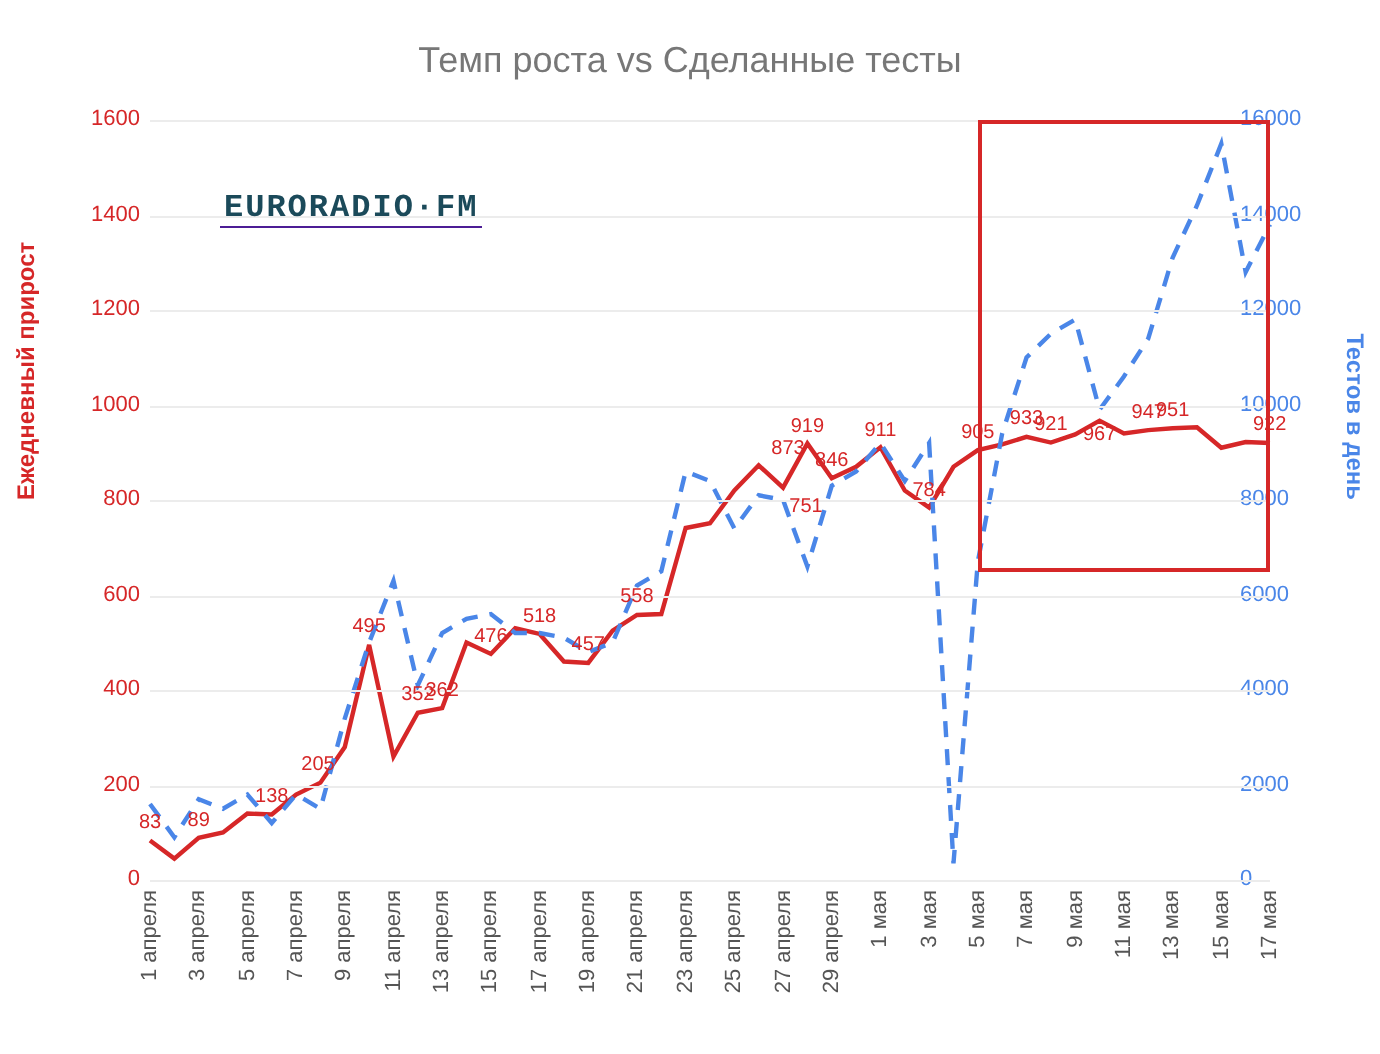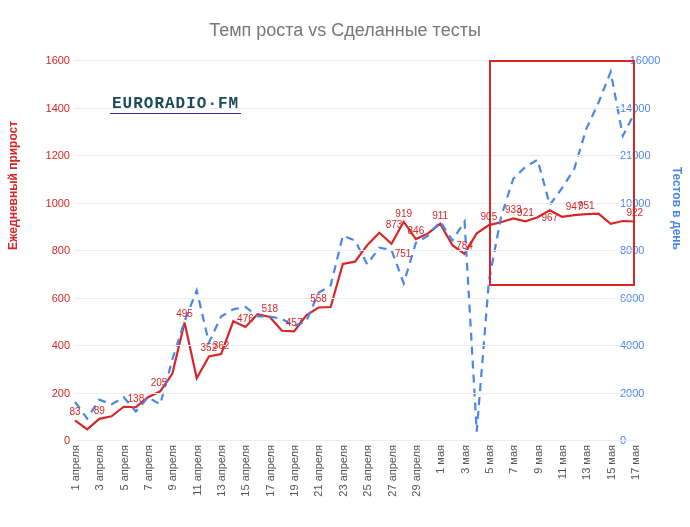--- a/index.html
+++ b/index.html
@@ -145,23 +145,23 @@
       <div class="y-tick" style="top: 47.5px;">1400</div>
       <div class="y-tick" style="top: 0px;">1600</div>
     </div>
   <div class="y2-ticks" id="y2-ticks">
       <div class="y-tick" style="top: 380px;">0</div>
       <div class="y-tick" style="top: 332.5px;">2000</div>
       <div class="y-tick" style="top: 285px;">4000</div>
       <div class="y-tick" style="top: 237.5px;">6000</div>
       <div class="y-tick" style="top: 190px;">8000</div>
       <div class="y-tick" style="top: 142.5px;">10000</div>
-      <div class="y-tick" style="top: 95px;">21000</div>
+      <div class="y-tick" style="top: 95px;">12000</div>
       <div class="y-tick" style="top: 47.5px;">14000</div>
-      <div class="y-tick" style="top: 0px; text-align: center;">16000</div>
+      <div class="y-tick" style="top: 0px;">16000</div>
     </div>
 
   <div class="plot-area" id="plot">
     <svg class="lines" id="svg" viewBox="0 0 560 380">
         <path d="M0 360.2875 L12.17391304347826 369.3125 L24.34782608695652 358.8625 L36.52173913043478 356.25 L48.69565217391304 346.75 L60.869565217391305 347.225 L73.04347826086956 337.25 L85.21739130434783 331.3125 L97.39130434782608 313.5 L109.56521739130436 262.4375 L121.73913043478261 318.25 L133.91304347826087 296.4 L146.08695652173913 294.025 L158.26086956521738 261.25 L170.43478260869566 266.95 L182.6086956521739 254.125 L194.78260869565216 256.975 L206.9565217391304 270.75 L219.13043478260872 271.4625 L231.30434782608697 255.3125 L243.47826086956522 247.475 L255.65217391304347 247 L267.82608695652175 204.0125 L280 201.63750000000002 L292.17391304347825 185.25000000000003 L304.3478260869565 172.6625 L316.52173913043475 183.82500000000002 L328.69565217391306 161.7375 L340.8695652173913 179.075 L353.04347826086956 173.37500000000003 L365.2173913043478 163.63750000000002 L377.39130434782606 185.25000000000003 L389.5652173913043 193.8 L401.73913043478257 173.37500000000003 L413.9130434782608 165.06249999999997 L426.0869565217392 162.2125 L438.26086956521743 158.4125 L450.4347826086957 161.2625 L462.60869565217394 157.225 L474.7826086956522 150.3375 L486.95652173913044 156.75 L499.1304347826087 155.08749999999998 L511.30434782608694 154.13750000000002 L523.4782608695652 153.66250000000002 L535.6521739130435 163.875 L547.8260869565217 161.02499999999998 L560 161.50000000000003 " fill="none" stroke="#d62728" stroke-width="2.2"></path>
         <path d="M0 342 L12.17391304347826 358.625 L24.34782608695652 339.625 L36.52173913043478 344.375 L48.69565217391304 337.25 L60.869565217391305 351.5 L73.04347826086956 337.25 L85.21739130434783 344.375 L97.39130434782608 299.25 L109.56521739130436 261.25 L121.73913043478261 230.375 L133.91304347826087 282.625 L146.08695652173913 256.5 L158.26086956521738 249.375 L170.43478260869566 247 L182.6086956521739 256.5 L194.78260869565216 256.5 L206.9565217391304 258.875 L219.13043478260872 266 L231.30434782608697 261.25 L243.47826086956522 232.75 L255.65217391304347 225.625 L267.82608695652175 175.75 L280 180.5 L292.17391304347825 204.25 L304.3478260869565 187.625 L316.52173913043475 190 L328.69565217391306 223.25 L340.8695652173913 182.87499999999997 L353.04347826086956 175.75 L365.2173913043478 161.50000000000003 L377.39130434782606 180.5 L389.5652173913043 161.50000000000003 L401.73913043478257 371.6875 L413.9130434782608 220.875 L426.0869565217392 156.75 L438.26086956521743 118.75 L450.4347826086957 106.875 L462.60869565217394 99.75 L474.7826086956522 144.875 L486.95652173913044 128.25 L499.1304347826087 109.25 L511.30434782608694 68.875 L523.4782608695652 42.75 L535.6521739130435 11.875 L547.8260869565217 76 L560 52.25 " fill="none" stroke="#4a86e8" stroke-width="2.2" stroke-dasharray="8 6"></path>
       </svg>
   <div class="gridline" style="top: 380px;"></div>
       <div class="gridline" style="top: 332.5px;"></div>
       <div class="gridline" style="top: 285px;"></div>

